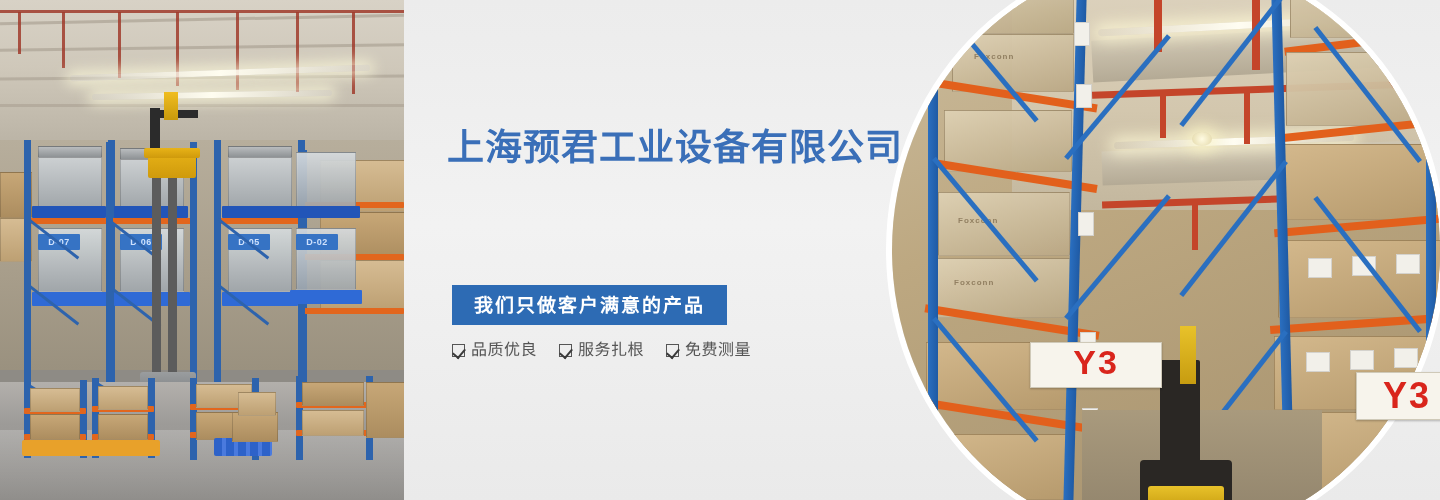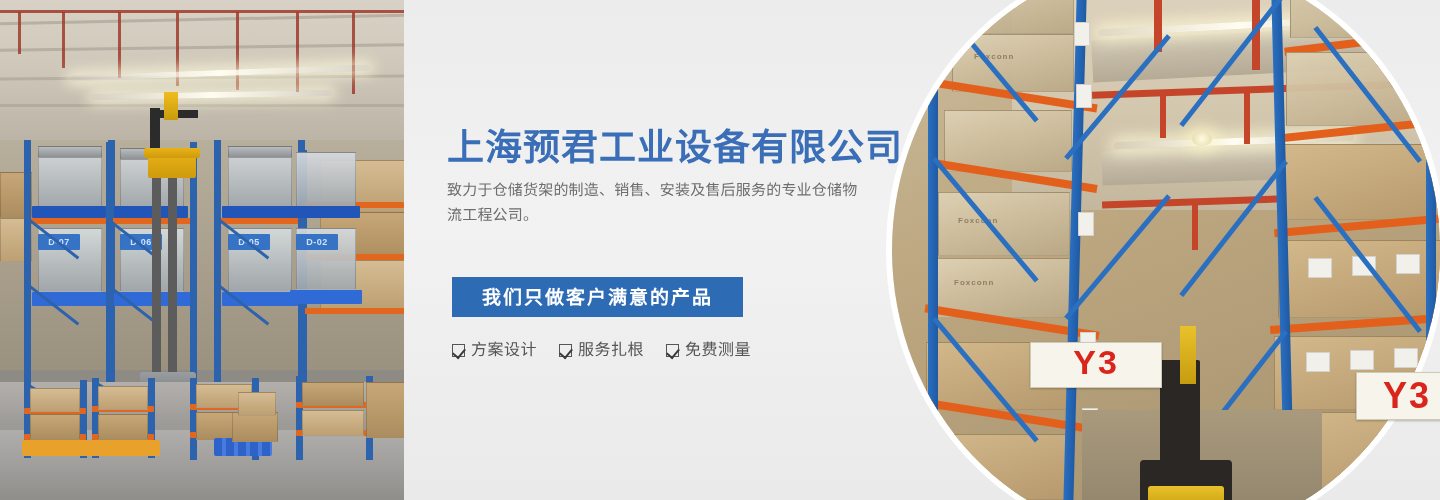--- a/index.html
+++ b/index.html
@@ -124,24 +124,24 @@
     position:absolute;top:163px;left:0;width:412px;
     font:400 15px/25px "DejaVu Sans","Liberation Sans",sans-serif;
     color:#6e6e6e;letter-spacing:.2px;
   }
   .slogan{
     position:absolute;top:226px;left:8px;
     font:700 38px/48px "DejaVu Serif","Liberation Serif",serif;
     color:#3767ae;letter-spacing:7px;white-space:nowrap;
   }
   .cta{
-    position:absolute;top:277px;left:5px;
+    position:absolute;top:285px;left:5px;
     background:#2d6bb4;color:#ffffff;
     font:700 19px/40px "DejaVu Sans","Liberation Sans",sans-serif;
-    letter-spacing:2px;padding:0 30px;height:40px;
+    letter-spacing:2px;padding:0 22px;height:40px;
     border:none;cursor:pointer;white-space:nowrap;
   }
   .features{
     position:absolute;top:340px;left:5px;display:flex;align-items:center;gap:22px;
   }
   .feat{display:flex;align-items:center;gap:6px;white-space:nowrap;}
   .check-icon{
     display:inline-block;width:13px;height:13px;position:relative;
     border:1px solid #555;box-sizing:border-box;flex:0 0 auto;
   }
@@ -378,27 +378,26 @@
     <div class="forklift-dark" style="left:248px;top:500px;width:92px;height:52px;border-radius:4px;"></div>
     <div class="forklift-yellow" style="left:256px;top:526px;width:76px;height:24px;border-radius:3px;"></div>
 
     <div class="aisle-sign" style="left:138px;top:382px;width:130px;height:44px;">Y3</div>
   </div>
 
   <div class="aisle-sign edge" style="position:absolute;left:1356px;top:372px;width:100px;height:46px;line-height:46px;">Y3</div>
 
   <div class="content">
     <h1 class="title">上海预君工业设备有限公司</h1>
-    <p class="subtitle">致力于仓储货架的制造、销售、安装及售后服务的专业仓储物流工程公司。</p>
     <button class="cta">我们只做客户满意的产品</button>
 
     <div class="features">
       <div class="feat">
         <span class="check-icon"></span>
-        <span class="feat-label">方案设计</span>
+        <span class="feat-label">品质优良</span>
       </div>
       <div class="feat">
         <span class="check-icon"></span>
         <span class="feat-label">服务扎根</span>
       </div>
       <div class="feat">
         <span class="check-icon"></span>
         <span class="feat-label">免费测量</span>
       </div>
     </div>

